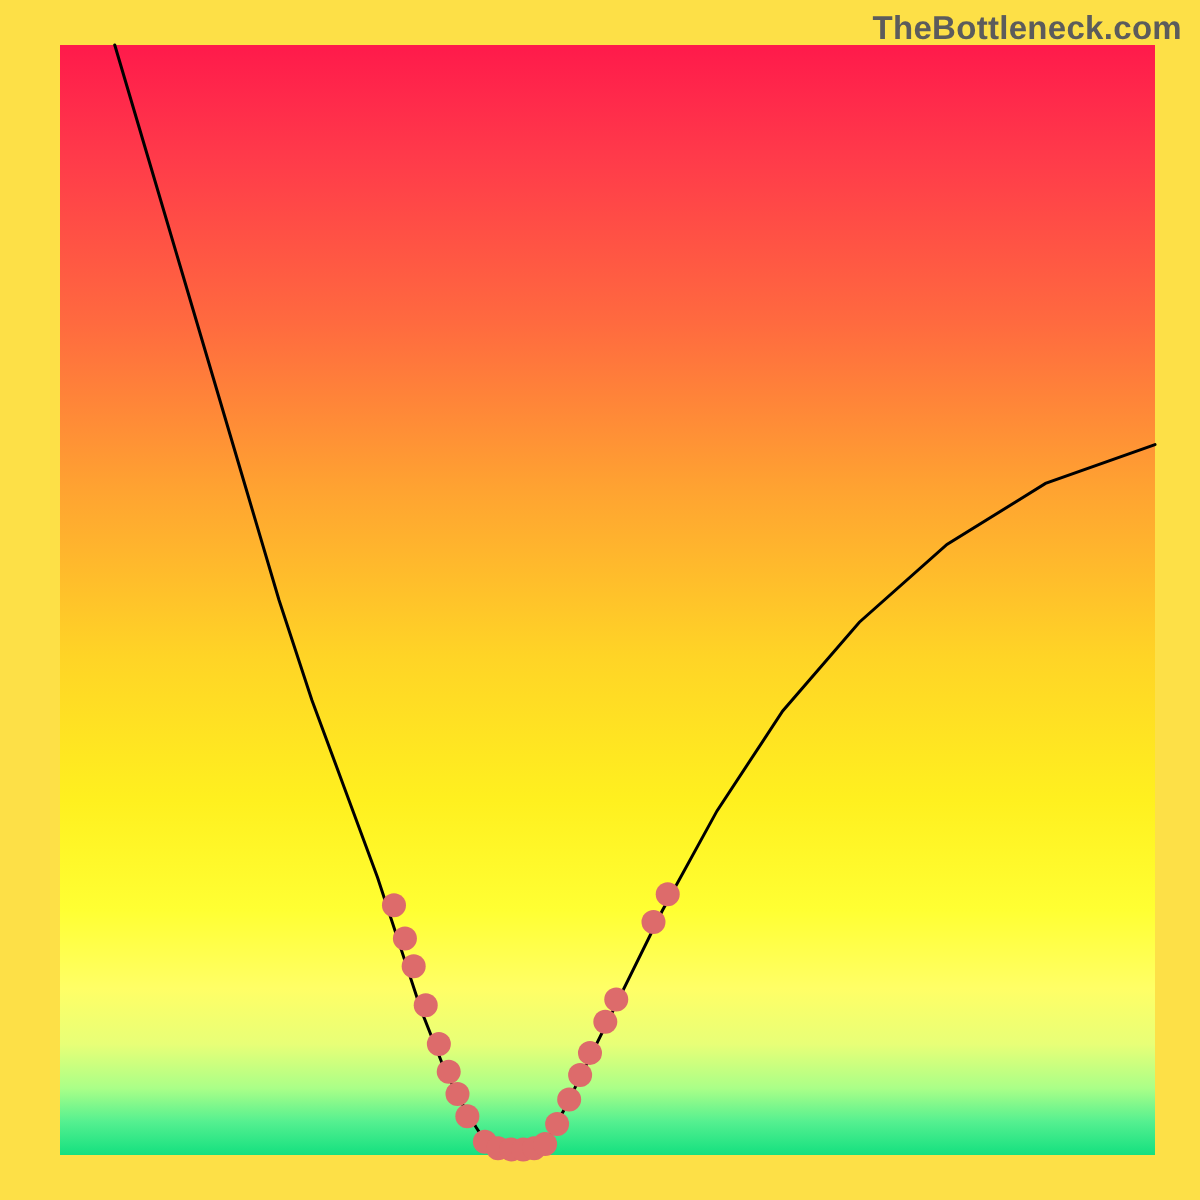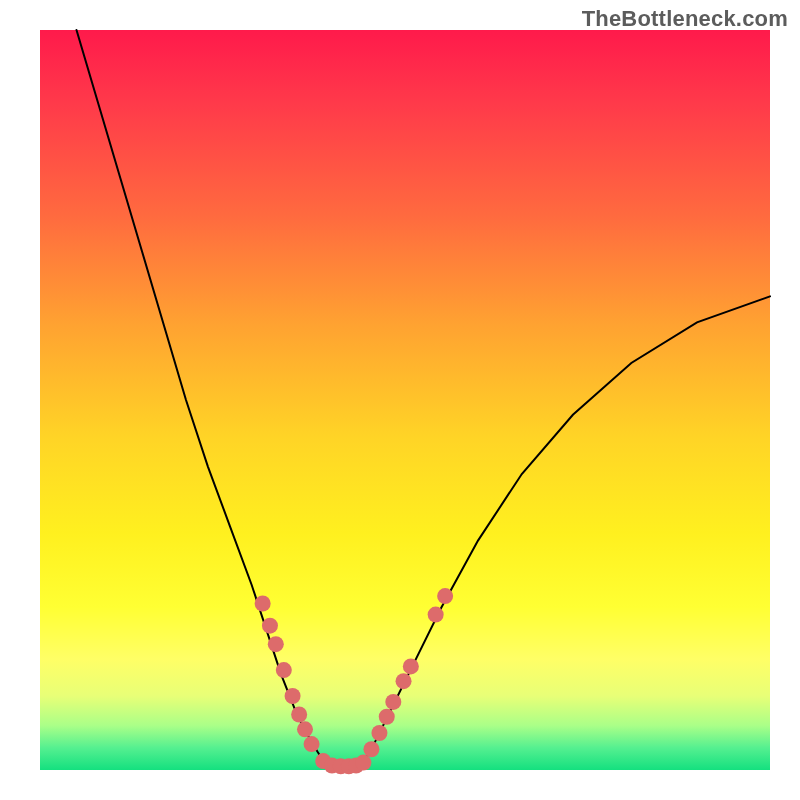--- a/index.html
+++ b/index.html
@@ -10,21 +10,21 @@
     background: #000;
     font-family: Arial, Helvetica, sans-serif;
     overflow: hidden;
   }
   .chart-frame {
     position: absolute;
     left: 0;
     top: 0;
     width: 800px;
     height: 800px;
-    background: #ffffff;
+    background: #fde047;
   }
   .plot-area {
     position: absolute;
     left: 40px;
     top: 30px;
     width: 730px;
     height: 740px;
     background: linear-gradient(to bottom,
       #ff1a4b 0%,
       #ff3a4a 10%,

